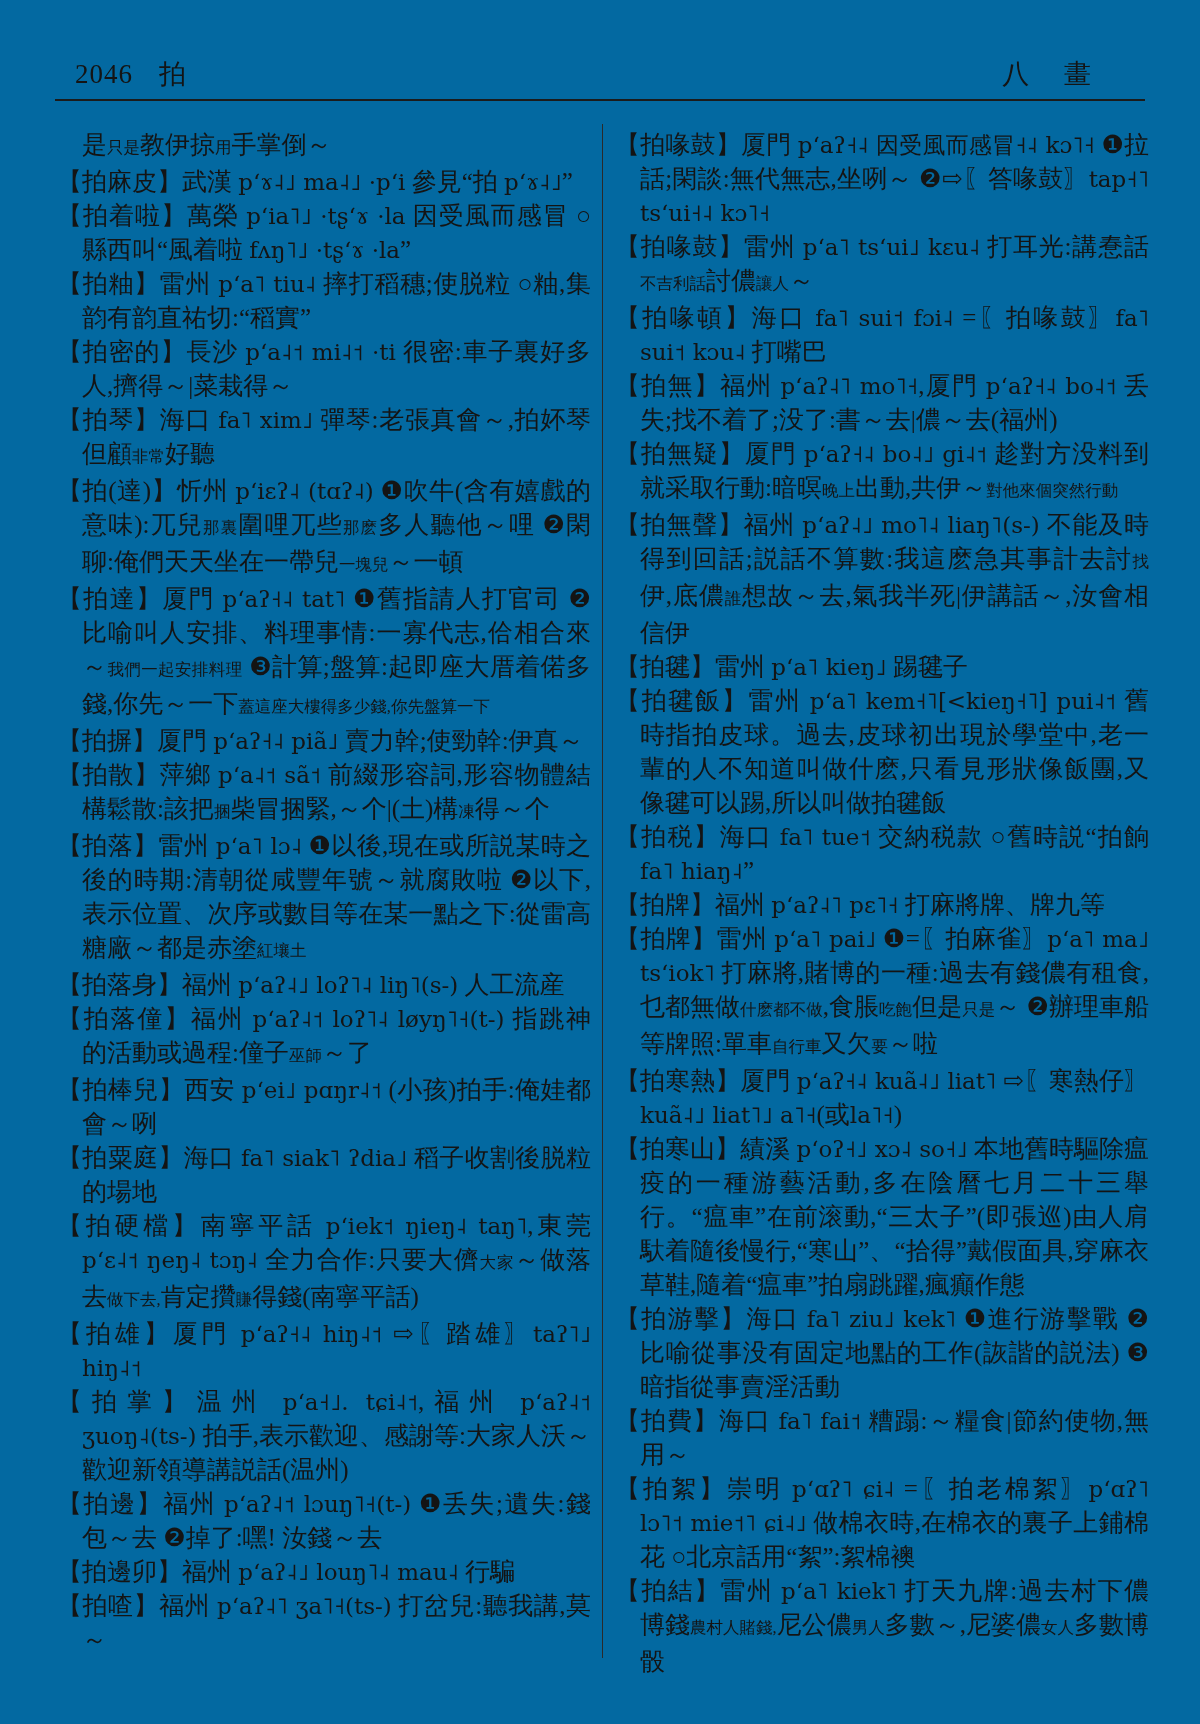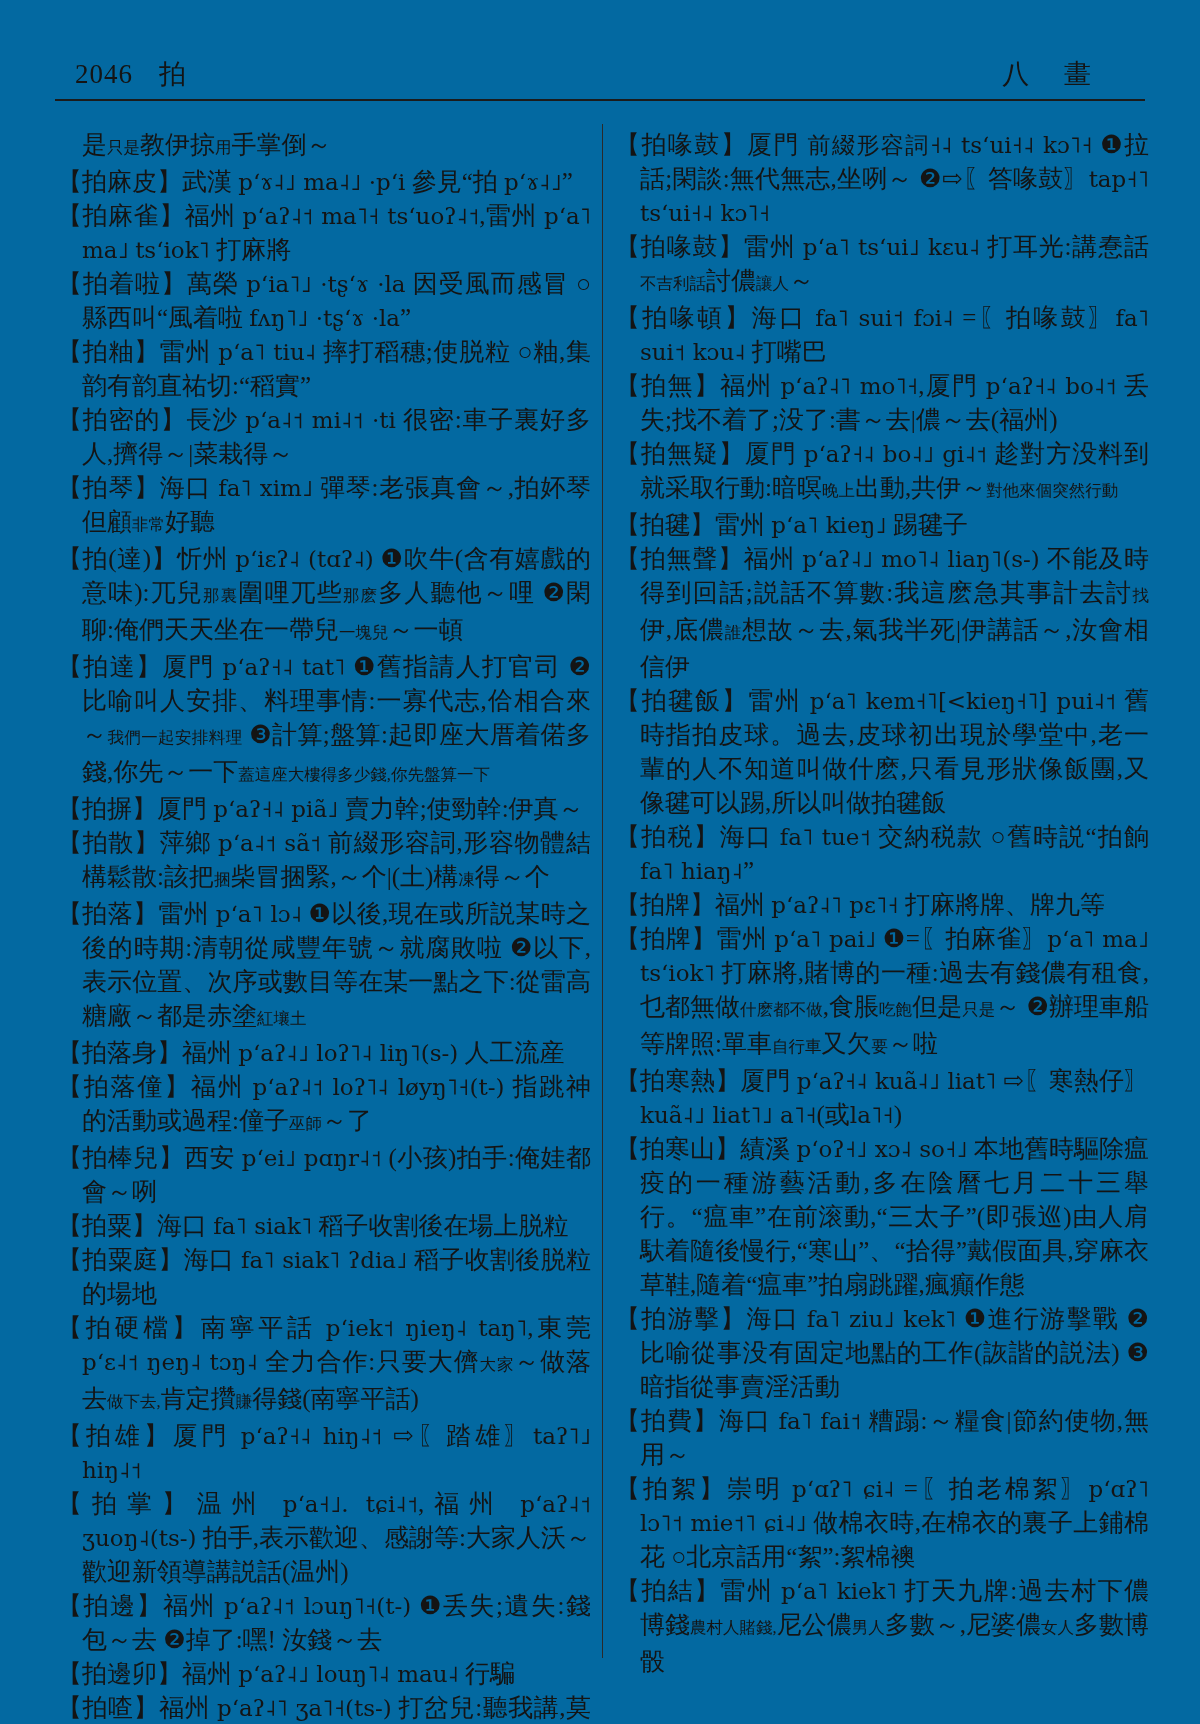--- a/index.html
+++ b/index.html
@@ -60,51 +60,49 @@
     </div>
     <div class="header-right">八 畫</div>
   </div>
 
   <div class="header-rule"></div>
 
   <div class="columns">
     <div class="col col-left" id="col-left">
         <p class="entry cont"><span class="seg-n">是</span><span class="seg-s">只是</span><span class="seg-n">教伊掠</span><span class="seg-s">用</span><span class="seg-n">手掌倒～</span></p>
         <p class="entry"><span class="seg-h">【拍麻皮】</span><span class="seg-n">武漢 </span><span class="seg-p">pʻɤ˨˩ ma˨˩ ·pʻi</span><span class="seg-n"> 參見“拍 </span><span class="seg-p">pʻɤ˨˩</span><span class="seg-n">”</span></p>
-        <p class="entry"><span class="seg-h">【拍麻雀】</span><span class="seg-n">福州 </span><span class="seg-p">pʻaʔ˨˦ ma˥˧ tsʻuoʔ˨˦</span><span class="seg-n">,雷州 </span><span class="seg-p">pʻa˥ ma˩</span><span class="seg-n"> </span><span class="seg-p">tsʻiok˥</span><span class="seg-n"> 打麻將</span></p>
         <p class="entry"><span class="seg-h">【拍着啦】</span><span class="seg-n">萬榮 </span><span class="seg-p">pʻia˥˩ ·tʂʻɤ ·la</span><span class="seg-n"> 因受風而感冒 ○縣西叫“風着啦 </span><span class="seg-p">fʌŋ˥˩ ·tʂʻɤ ·la</span><span class="seg-n">”</span></p>
         <p class="entry"><span class="seg-h">【拍粙】</span><span class="seg-n">雷州 </span><span class="seg-p">pʻa˥ tiu˨</span><span class="seg-n"> 摔打稻穗;使脱粒 ○粙,集韵有韵直祐切:“稻實”</span></p>
         <p class="entry"><span class="seg-h">【拍密的】</span><span class="seg-n">長沙 </span><span class="seg-p">pʻa˨˦ mi˨˦ ·ti</span><span class="seg-n"> 很密:車子裏好多人,擠得～|菜栽得～</span></p>
         <p class="entry"><span class="seg-h">【拍琴】</span><span class="seg-n">海口 </span><span class="seg-p">fa˥ xim˩</span><span class="seg-n"> 彈琴:老張真會～,拍妚琴但顧</span><span class="seg-s">非常</span><span class="seg-n">好聽</span></p>
         <p class="entry"><span class="seg-h">【拍(達)】</span><span class="seg-n">忻州 </span><span class="seg-p">pʻiɛʔ˨ (tɑʔ˨)</span><span class="seg-n"> ❶吹牛(含有嬉戲的意味):兀兒</span><span class="seg-s">那裏</span><span class="seg-n">圍哩兀些</span><span class="seg-s">那麽</span><span class="seg-n">多人聽他～哩 ❷閑聊:俺們天天坐在一帶兒</span><span class="seg-s">一塊兒</span><span class="seg-n">～一頓</span></p>
         <p class="entry"><span class="seg-h">【拍達】</span><span class="seg-n">厦門 </span><span class="seg-p">pʻaʔ˧˨ tat˥</span><span class="seg-n"> ❶舊指請人打官司 ❷比喻叫人安排、料理事情:一寡代志,佮相合來～</span><span class="seg-s">我們一起安排料理</span><span class="seg-n"> ❸計算;盤算:起即座大厝着偌多錢,你先～一下</span><span class="seg-s">蓋這座大樓得多少錢,你先盤算一下</span></p>
         <p class="entry"><span class="seg-h">【拍摒】</span><span class="seg-n">厦門 </span><span class="seg-p">pʻaʔ˧˨ piã˩</span><span class="seg-n"> 賣力幹;使勁幹:伊真～</span></p>
         <p class="entry"><span class="seg-h">【拍散】</span><span class="seg-n">萍鄉 </span><span class="seg-p">pʻa˨˦ sã˦</span><span class="seg-n"> 前綴形容詞,形容物體結構鬆散:該把</span><span class="seg-s">捆</span><span class="seg-n">柴冒捆緊,～个|(土)構</span><span class="seg-s">凍</span><span class="seg-n">得～个</span></p>
         <p class="entry"><span class="seg-h">【拍落】</span><span class="seg-n">雷州 </span><span class="seg-p">pʻa˥ lɔ˨</span><span class="seg-n"> ❶以後,現在或所説某時之後的時期:清朝從咸豐年號～就腐敗啦 ❷以下,表示位置、次序或數目等在某一點之下:從雷高糖廠～都是赤塗</span><span class="seg-s">紅壤土</span></p>
         <p class="entry"><span class="seg-h">【拍落身】</span><span class="seg-n">福州 </span><span class="seg-p">pʻaʔ˨˩ loʔ˥˨ liŋ˥(s-)</span><span class="seg-n"> 人工流産</span></p>
         <p class="entry"><span class="seg-h">【拍落僮】</span><span class="seg-n">福州 </span><span class="seg-p">pʻaʔ˨˦ loʔ˥˨ løyŋ˥˧(t-)</span><span class="seg-n"> 指跳神的活動或過程:僮子</span><span class="seg-s">巫師</span><span class="seg-n">～了</span></p>
         <p class="entry"><span class="seg-h">【拍棒兒】</span><span class="seg-n">西安 </span><span class="seg-p">pʻei˩ pɑŋr˨˦</span><span class="seg-n"> (小孩)拍手:俺娃都會～咧</span></p>
-        <p class="entry"><span class="seg-h">【拍粟】</span><span class="seg-n">海口 </span><span class="seg-p">fa˥ siak˥</span><span class="seg-n"> 稻子收割後在場上脱粒</span></p>
         <p class="entry"><span class="seg-h">【拍粟庭】</span><span class="seg-n">海口 </span><span class="seg-p">fa˥ siak˥ ʔdia˩</span><span class="seg-n"> 稻子收割後脱粒的場地</span></p>
         <p class="entry"><span class="seg-h">【拍硬檔】</span><span class="seg-n">南寧平話 </span><span class="seg-p">pʻiek˦ ŋieŋ˨ taŋ˥</span><span class="seg-n">,東莞 </span><span class="seg-p">pʻɛ˨˦ ŋeŋ˨ tɔŋ˨</span><span class="seg-n"> 全力合作:只要大儕</span><span class="seg-s">大家</span><span class="seg-n">～做落去</span><span class="seg-s">做下去,</span><span class="seg-n">肯定攢</span><span class="seg-s">賺</span><span class="seg-n">得錢(南寧平話)</span></p>
         <p class="entry"><span class="seg-h">【拍雄】</span><span class="seg-n">厦門 </span><span class="seg-p">pʻaʔ˧˨ hiŋ˨˦</span><span class="seg-n"> ⇨〖踏雄〗</span><span class="seg-p">taʔ˥˩ hiŋ˨˦</span></p>
         <p class="entry"><span class="seg-h">【拍掌】</span><span class="seg-n">温州 </span><span class="seg-p">pʻa˧˩. tɕi˨˦</span><span class="seg-n">,福州 </span><span class="seg-p">pʻaʔ˨˦ ʒuoŋ˨(ts-)</span><span class="seg-n"> 拍手,表示歡迎、感謝等:大家人沃～歡迎新領導講説話(温州)</span></p>
         <p class="entry"><span class="seg-h">【拍邊】</span><span class="seg-n">福州 </span><span class="seg-p">pʻaʔ˨˦ lɔuŋ˥˧(t-)</span><span class="seg-n"> ❶丢失;遺失:錢包～去 ❷掉了:嘿! 汝錢～去</span></p>
         <p class="entry"><span class="seg-h">【拍邊卯】</span><span class="seg-n">福州 </span><span class="seg-p">pʻaʔ˨˩ louŋ˥˨ mau˨</span><span class="seg-n"> 行騙</span></p>
         <p class="entry"><span class="seg-h">【拍喳】</span><span class="seg-n">福州 </span><span class="seg-p">pʻaʔ˨˥ ʒa˥˧(ts-)</span><span class="seg-n"> 打岔兒:聽我講,莫～</span></p>
       </div>
     <div class="divider"></div>
     <div class="col col-right" id="col-right">
-        <p class="entry"><span class="seg-h">【拍喙鼓】</span><span class="seg-n">厦門 </span><span class="seg-p">前綴形容詞˧˨ tsʻui˧˨ kɔ˥˧</span><span class="seg-n"> ❶拉話;閑談:無代無志,坐咧～ ❷⇨〖答喙鼓〗</span><span class="seg-p">tap˧˥ tsʻui˧˨ kɔ˥˧</span></p>
+        <p class="entry"><span class="seg-h">【拍喙鼓】</span><span class="seg-n">厦門 </span><span class="seg-p">pʻaʔ˧˨ 因受風而感冒˧˨ kɔ˥˧</span><span class="seg-n"> ❶拉話;閑談:無代無志,坐咧～ ❷⇨〖答喙鼓〗</span><span class="seg-p">tap˧˥ tsʻui˧˨ kɔ˥˧</span></p>
         <p class="entry"><span class="seg-h">【拍喙鼓】</span><span class="seg-n">雷州 </span><span class="seg-p">pʻa˥ tsʻui˩ kɛu˨</span><span class="seg-n"> 打耳光:講惷話</span><span class="seg-s">不吉利話</span><span class="seg-n">討儂</span><span class="seg-s">讓人</span><span class="seg-n">～</span></p>
         <p class="entry"><span class="seg-h">【拍喙頓】</span><span class="seg-n">海口 </span><span class="seg-p">fa˥ sui˦ fɔi˨</span><span class="seg-n"> =〖拍喙鼓〗</span><span class="seg-p">fa˥ sui˦ kɔu˨</span><span class="seg-n"> 打嘴巴</span></p>
         <p class="entry"><span class="seg-h">【拍無】</span><span class="seg-n">福州 </span><span class="seg-p">pʻaʔ˨˥ mo˥˧</span><span class="seg-n">,厦門 </span><span class="seg-p">pʻaʔ˧˨ bo˨˦</span><span class="seg-n"> 丢失;找不着了;没了:書～去|儂～去(福州)</span></p>
         <p class="entry"><span class="seg-h">【拍無疑】</span><span class="seg-n">厦門 </span><span class="seg-p">pʻaʔ˧˨ bo˨˩ gi˨˦</span><span class="seg-n"> 趁對方没料到就采取行動:暗暝</span><span class="seg-s">晚上</span><span class="seg-n">出動,共伊～</span><span class="seg-s">對他來個突然行動</span></p>
+        <p class="entry"><span class="seg-h">【拍無聲】</span><span class="seg-n">福州 </span><span class="seg-p">pʻaʔ˨˩ mo˥˨ liaŋ˥(s-)</span><span class="seg-n"> 不能及時得到回話;説話不算數:我這麽急其事計去討</span><span class="seg-s">找</span><span class="seg-n">伊,底儂</span><span class="seg-s">誰</span><span class="seg-n">想故～去,氣我半死|伊講話～,汝會相信伊</span></p>
         <p class="entry"><span class="seg-h">【拍毽】</span><span class="seg-n">雷州 </span><span class="seg-p">pʻa˥ kieŋ˩</span><span class="seg-n"> 踢毽子</span></p>
-        <p class="entry"><span class="seg-h">【拍無聲】</span><span class="seg-n">福州 </span><span class="seg-p">pʻaʔ˨˩ mo˥˨ liaŋ˥(s-)</span><span class="seg-n"> 不能及時得到回話;説話不算數:我這麽急其事計去討</span><span class="seg-s">找</span><span class="seg-n">伊,底儂</span><span class="seg-s">誰</span><span class="seg-n">想故～去,氣我半死|伊講話～,汝會相信伊</span></p>
         <p class="entry"><span class="seg-h">【拍毽飯】</span><span class="seg-n">雷州 </span><span class="seg-p">pʻa˥ kem˧˥[&lt;kieŋ˧˥] pui˨˦</span><span class="seg-n"> 舊時指拍皮球。過去,皮球初出現於學堂中,老一輩的人不知道叫做什麽,只看見形狀像飯團,又像毽可以踢,所以叫做拍毽飯</span></p>
         <p class="entry"><span class="seg-h">【拍税】</span><span class="seg-n">海口 </span><span class="seg-p">fa˥ tue˦</span><span class="seg-n"> 交納税款 ○舊時説“拍餉 </span><span class="seg-p">fa˥ hiaŋ˨</span><span class="seg-n">”</span></p>
         <p class="entry"><span class="seg-h">【拍牌】</span><span class="seg-n">福州 </span><span class="seg-p">pʻaʔ˨˥ pɛ˥˧</span><span class="seg-n"> 打麻將牌、牌九等</span></p>
         <p class="entry"><span class="seg-h">【拍牌】</span><span class="seg-n">雷州 </span><span class="seg-p">pʻa˥ pai˩</span><span class="seg-n"> ❶=〖拍麻雀〗</span><span class="seg-p">pʻa˥ ma˩ tsʻiok˥</span><span class="seg-n"> 打麻將,賭博的一種:過去有錢儂有租食,乜都無做</span><span class="seg-s">什麽都不做</span><span class="seg-n">,食脹</span><span class="seg-s">吃飽</span><span class="seg-n">但是</span><span class="seg-s">只是</span><span class="seg-n">～ ❷辦理車船等牌照:單車</span><span class="seg-s">自行車</span><span class="seg-n">又欠</span><span class="seg-s">要</span><span class="seg-n">～啦</span></p>
         <p class="entry"><span class="seg-h">【拍寒熱】</span><span class="seg-n">厦門 </span><span class="seg-p">pʻaʔ˧˨ kuã˨˩ liat˥</span><span class="seg-n"> ⇨〖寒熱仔〗</span><span class="seg-p">kuã˨˩ liat˥˩ a˥˧</span><span class="seg-n">(或</span><span class="seg-p">la˥˧</span><span class="seg-n">)</span></p>
         <p class="entry"><span class="seg-h">【拍寒山】</span><span class="seg-n">績溪 </span><span class="seg-p">pʻoʔ˧˩ xɔ˨ so˧˩</span><span class="seg-n"> 本地舊時驅除瘟疫的一種游藝活動,多在陰曆七月二十三舉行。“瘟車”在前滚動,“三太子”(即張巡)由人肩馱着隨後慢行,“寒山”、“拾得”戴假面具,穿麻衣草鞋,隨着“瘟車”拍扇跳躍,瘋癲作態</span></p>
         <p class="entry"><span class="seg-h">【拍游擊】</span><span class="seg-n">海口 </span><span class="seg-p">fa˥ ziu˩ kek˥</span><span class="seg-n"> ❶進行游擊戰 ❷比喻從事没有固定地點的工作(詼諧的説法) ❸暗指從事賣淫活動</span></p>
         <p class="entry"><span class="seg-h">【拍費】</span><span class="seg-n">海口 </span><span class="seg-p">fa˥ fai˦</span><span class="seg-n"> 糟蹋:～糧食|節約使物,無用～</span></p>
         <p class="entry"><span class="seg-h">【拍絮】</span><span class="seg-n">崇明 </span><span class="seg-p">pʻɑʔ˥ ɕi˨</span><span class="seg-n"> =〖拍老棉絮〗</span><span class="seg-p">pʻɑʔ˥ lɔ˥˦ mie˦˥ ɕi˨˩</span><span class="seg-n"> 做棉衣時,在棉衣的裏子上鋪棉花 ○北京話用“絮”:絮棉襖</span></p>
         <p class="entry"><span class="seg-h">【拍結】</span><span class="seg-n">雷州 </span><span class="seg-p">pʻa˥ kiek˥</span><span class="seg-n"> 打天九牌:過去村下儂博錢</span><span class="seg-s">農村人賭錢,</span><span class="seg-n">尼公儂</span><span class="seg-s">男人</span><span class="seg-n">多數～,尼婆儂</span><span class="seg-s">女人</span><span class="seg-n">多數博骰</span></p>

